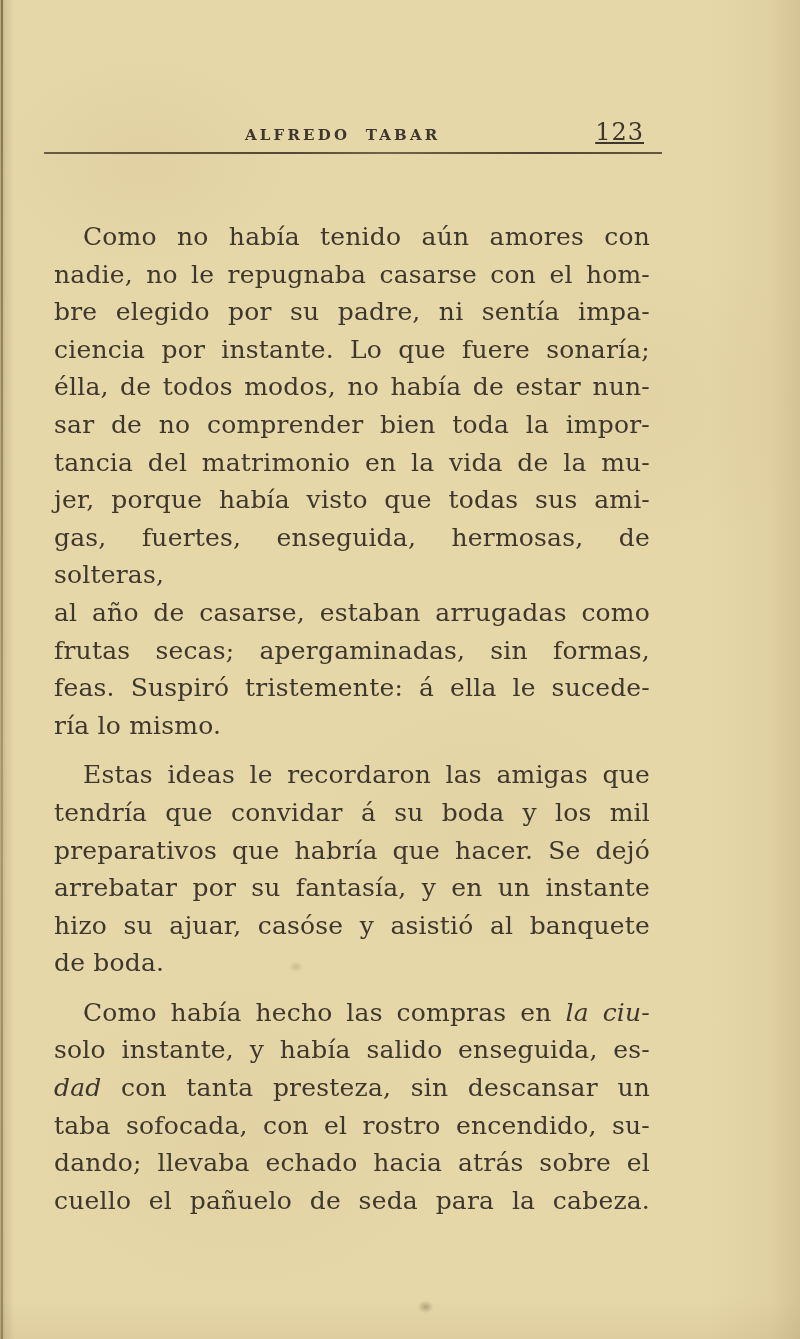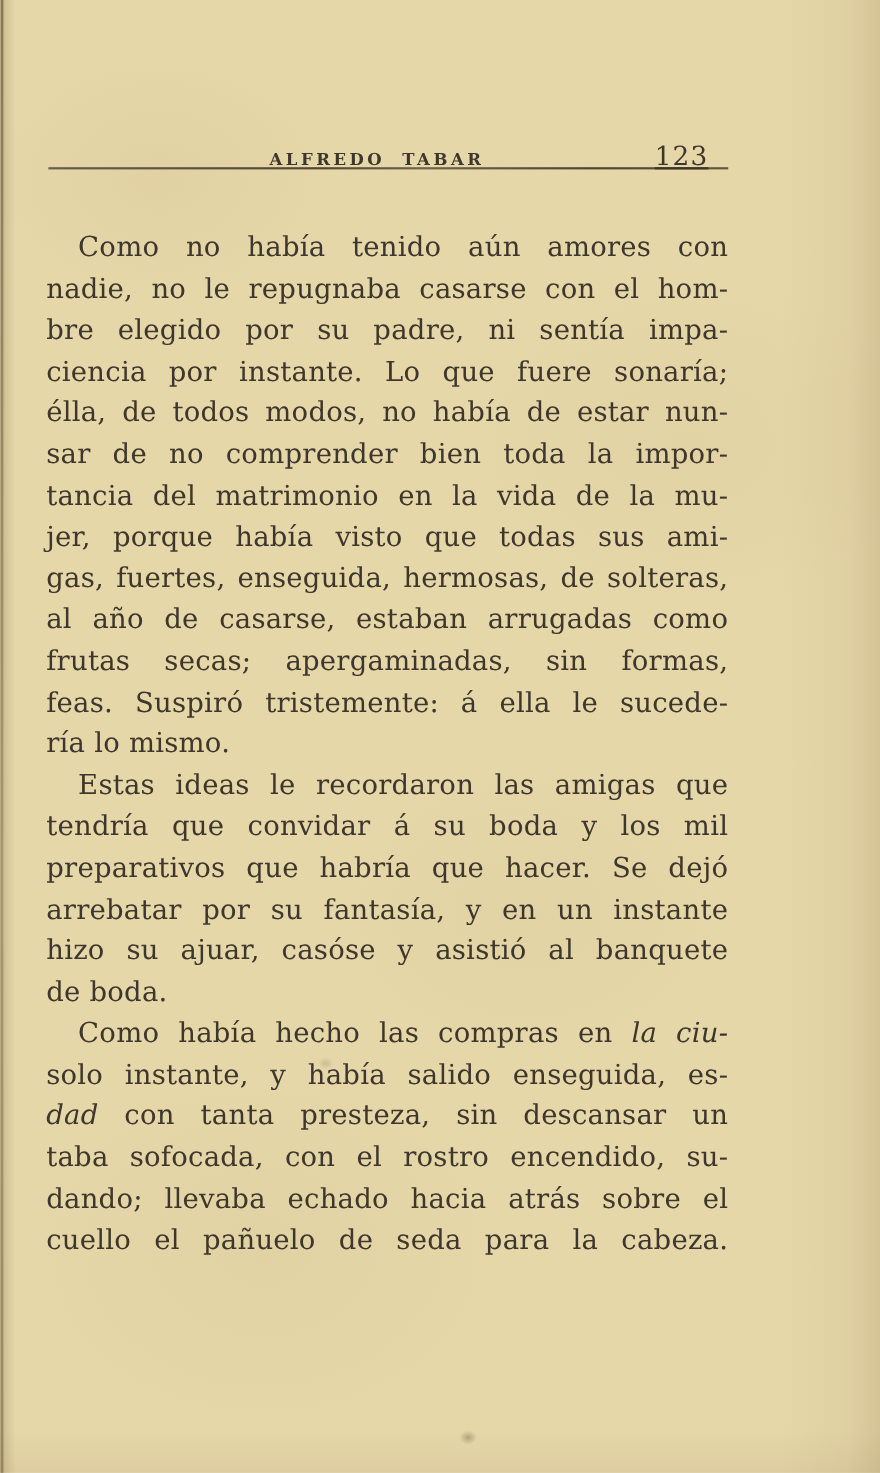--- a/index.html
+++ b/index.html
@@ -21,21 +21,21 @@
       radial-gradient(ellipse 9px 7px at 37% 72.2%, rgba(110,88,55,0.22), rgba(110,88,55,0) 80%),
       linear-gradient(90deg, rgba(110,90,55,0.38) 0px, rgba(110,90,55,0.16) 5px, rgba(110,90,55,0) 14px),
       linear-gradient(270deg, rgba(140,115,70,0.20) 0px, rgba(140,115,70,0.07) 30px, rgba(140,115,70,0) 90px),
       linear-gradient(0deg, rgba(140,115,70,0.10) 0px, rgba(140,115,70,0) 40px);
   }
   .edge-line {
     position: absolute; left: 1px; top: 0; width: 2px; height: 1339px;
     background: linear-gradient(180deg, rgba(85,68,40,0.55), rgba(85,68,40,0.25) 60%, rgba(85,68,40,0.40));
   }
   .running-header {
-    position: absolute; left: 44px; top: 128px; width: 618px; height: 34px;
+    position: absolute; left: 44px; top: 118px; width: 618px; height: 34px;
   }
   .running-title {
     position: absolute; left: 201px; top: 8px;
     font-size: 15px; font-weight: bold;
     letter-spacing: 3.2px; word-spacing: 7px;
   }
   .page-number {
     position: absolute; right: 18px; top: 0px;
     font-size: 24px; letter-spacing: 1px; text-decoration: underline;
   }
@@ -43,21 +43,21 @@
     position: absolute; left: 44px; top: 152px; width: 618px; height: 2px;
     background: linear-gradient(90deg,
       rgba(62,52,36,0.75) 0%, rgba(62,52,36,0.88) 40%,
       rgba(62,52,36,0.70) 55%, rgba(62,52,36,0.9) 80%, rgba(62,52,36,0.78) 100%);
   }
   .page-body {
     position: absolute; left: 42px; top: 206px; width: 620px;
     font-size: 25px; line-height: 37.6px;
     letter-spacing: 0.2px;
   }
-  .para { margin: 0; }
+  .para { margin: 12px; }
   .line {
     text-align: justify;
     text-align-last: justify;
     white-space: normal;
   }
   .line.short { text-align-last: left; }
   .line.ind { padding-left: 29px; }
   .it { font-style: italic; }
 </style>
 </head>

